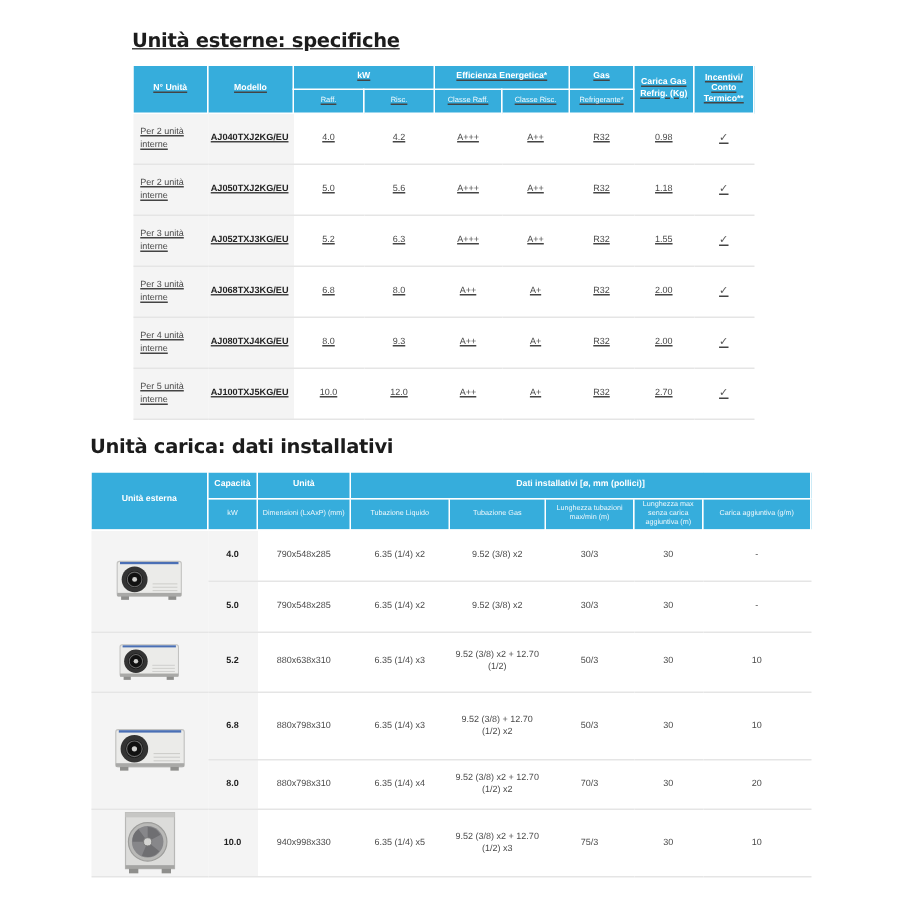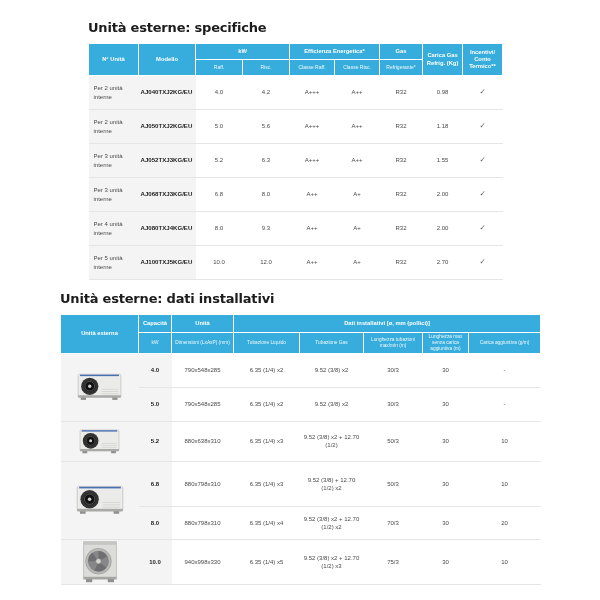--- a/index.html
+++ b/index.html
@@ -5,21 +5,21 @@
   * { margin:0; padding:0; box-sizing:border-box; }
   html,body { width:600px; height:600px; }
   body {
     background:#ffffff;
     font-family:"Liberation Sans", sans-serif;
     color:#444;
   }
   .page { position:relative; width:600px; height:600px; background:#fff; overflow:hidden; }
 
   .section { position:absolute; }
-  .sec-specs   { left:88px; top:20px;  width:414px; }
+  .sec-specs   { left:88px; top:20px;  width:414px;text-decoration:underline; }
   .sec-install { left:60px; top:291px; width:480px; }
 
   .title {
     font-family:"DejaVu Sans", sans-serif;
     font-size:13px; font-weight:700; color:#1c1c1c;
     letter-spacing:-0.2px; margin-bottom:8px;
   }
 
   table { border-collapse:collapse; table-layout:fixed; width:100%; }
 
@@ -169,21 +169,21 @@
           <td>A+</td>
           <td>R32</td>
           <td>2.70</td>
           <td class="c-check">✓</td>
         </tr>
       </tbody>
     </table>
   </div>
 
   <div class="section sec-install">
-    <div class="title">Unità esterne: dati installativi</div>
+    <div class="title">Unità carica: dati installativi</div>
 
     <table class="t2">
       <colgroup>
         <col style="width:78px">
           <col style="width:33px">
           <col style="width:62px">
         <col style="width:66px">
           <col style="width:64px">
           <col style="width:59px">
         <col style="width:46px">

